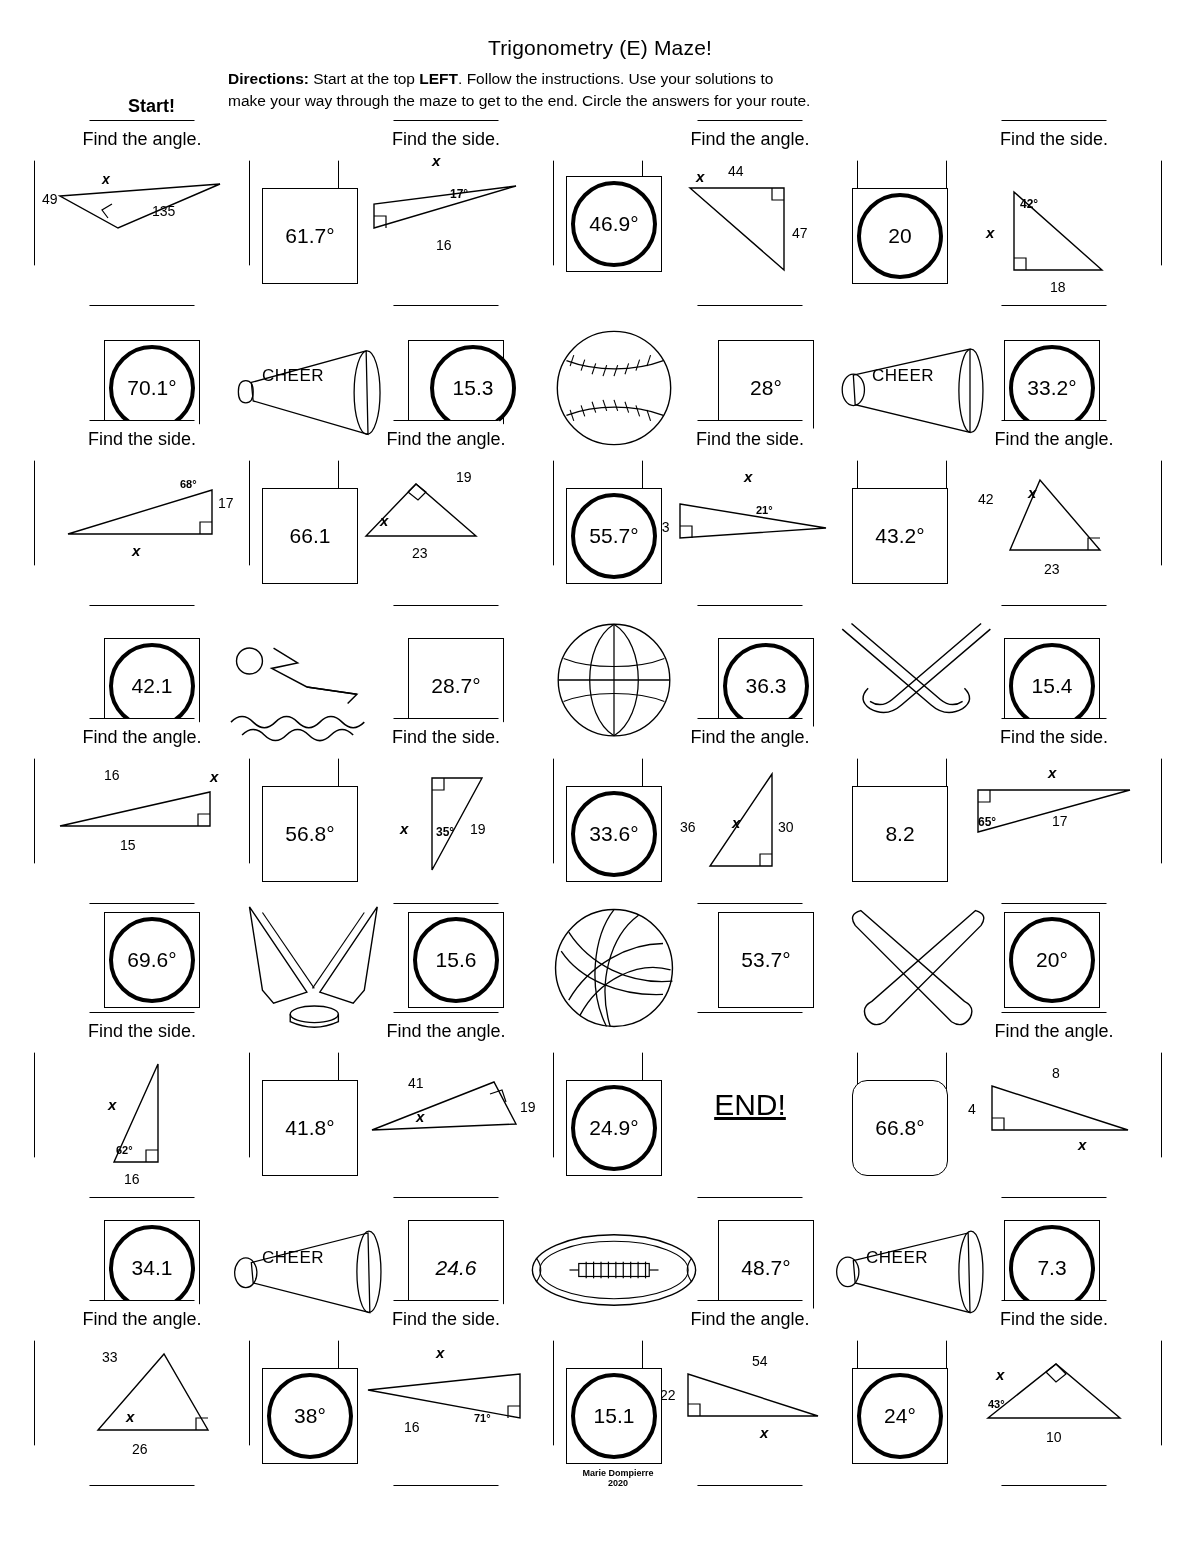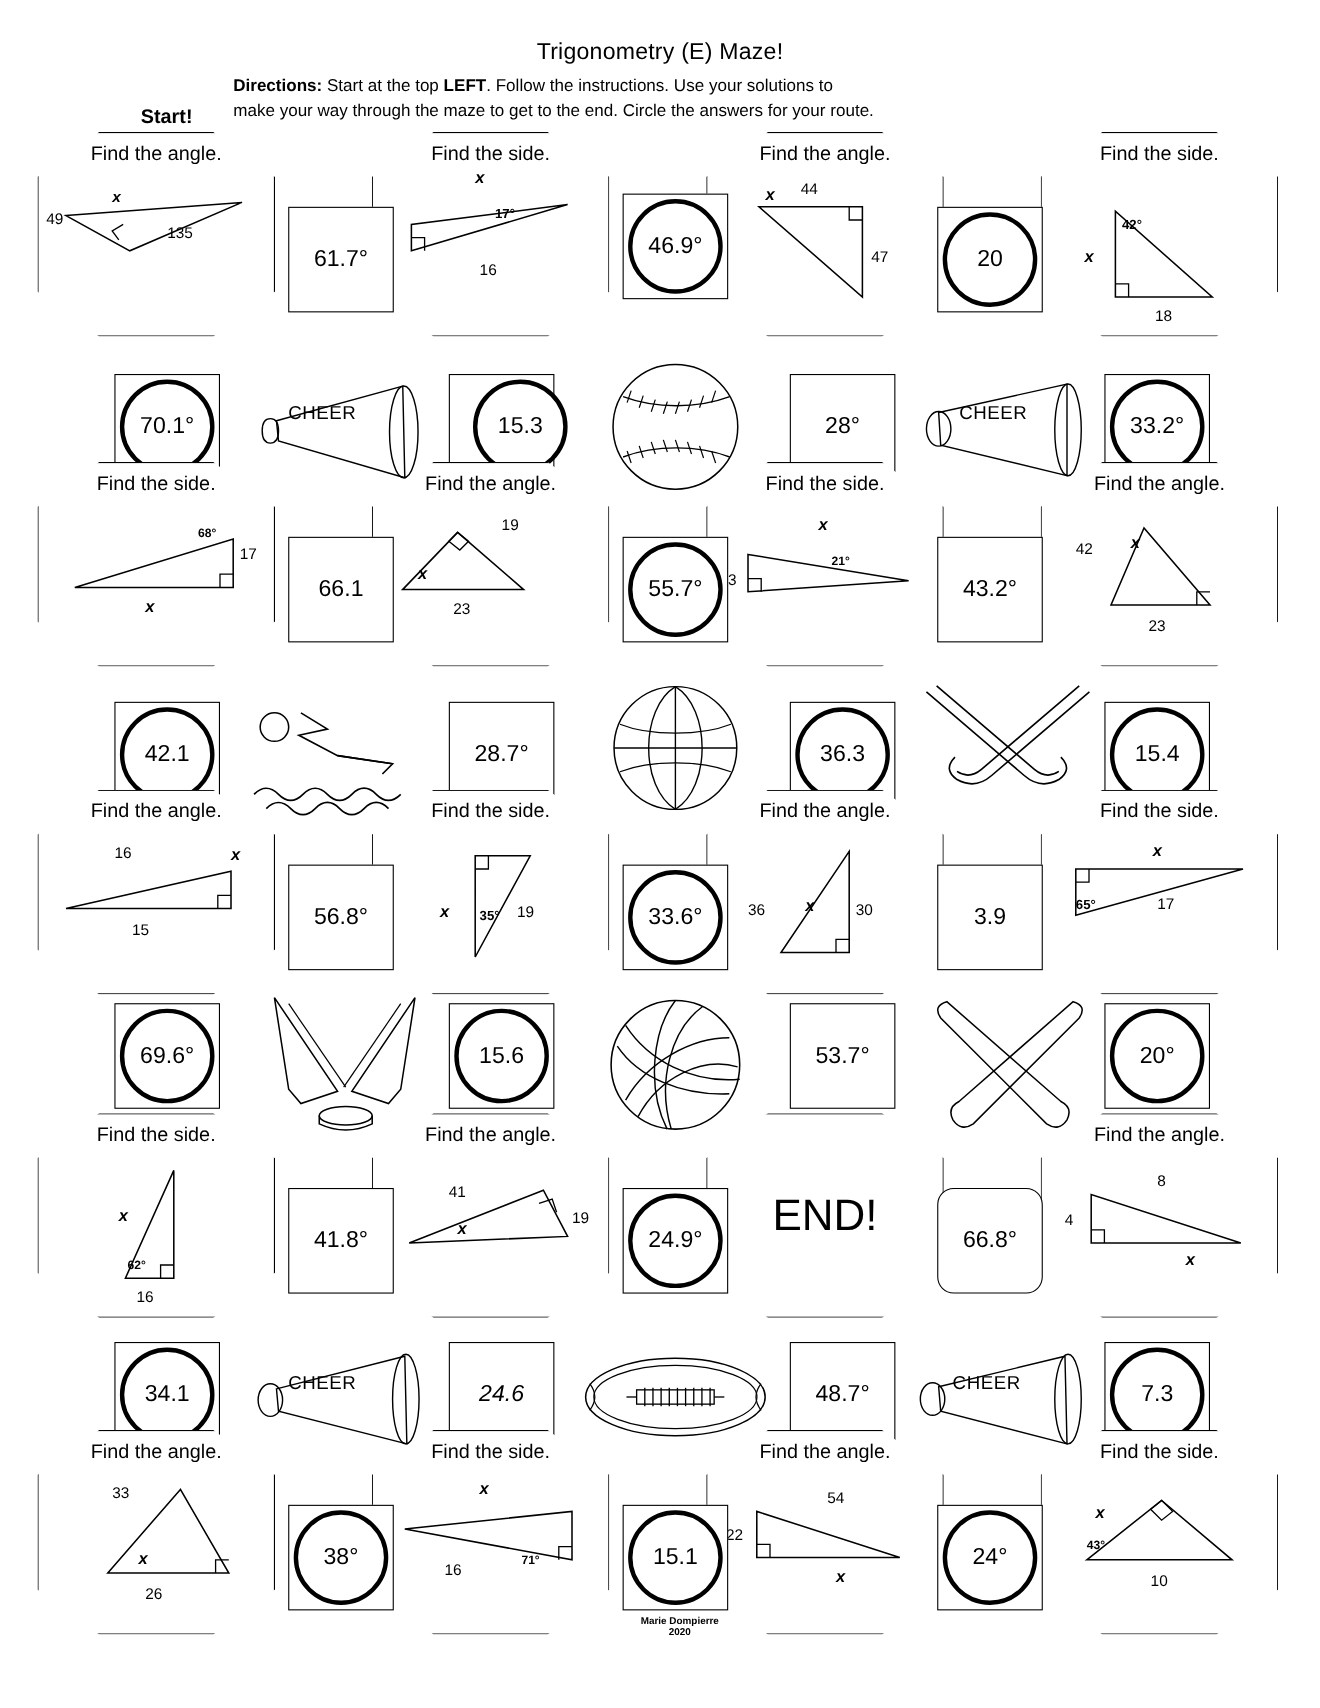--- a/index.html
+++ b/index.html
@@ -17,21 +17,21 @@
   
   #title {
     position: absolute;
     top: 36px; left: 0; width: 1200px;
     text-align: center;
     font-size: 21px;
     letter-spacing: 0.2px;
   }
   #directions {
     position: absolute;
-    top: 68px; left: 212px; width: 760px;
+    top: 68px; left: 228px; width: 760px;
     font-size: 15.5px;
     line-height: 1.45;
   }
   #directions b { font-weight: bold; }
   #start-label {
     position: absolute;
     top: 96px; left: 128px;
     font-size: 18px;
     font-weight: bold;
   }
@@ -439,21 +439,21 @@
 <div class="sq" style="left:262px; top:786px;">
   <span>56.8°</span>
 </div>
 
 <div class="circ" style="left:566px; top:786px;">
   <span class="ring"></span>
   <span class="val">33.6°</span>
 </div>
 
 <div class="sq" style="left:852px; top:786px;">
-  <span>3.9</span>
+  <span>8.2</span>
 </div>
 
 <div class="circ" style="left:104px; top:912px;">
   <span class="ring"></span>
   <span class="val">69.6°</span>
 </div>
 
 <div class="pic" style="left:210px; top:898px;">
   <svg viewBox="0 0 216 140" width="200" height="132">
     <path d="M34,4 L96,96 L60,108 L48,94 Z" fill="none" stroke="#000" stroke-width="1.5"></path>
@@ -521,21 +521,21 @@
       <polyline points="146,56 158,52 162,64" fill="none" stroke="#000" stroke-width="1.2"></polyline>
       <text x="64" y="50" font-size="14">41</text>
       <text x="176" y="74" font-size="14">19</text>
       <text x="72" y="84" font-size="15" font-weight="bold" font-style="italic">x</text>
     </svg>
   </div>
 </div>
 
 <div class="oct" style="left:642px; top:1012px;">
   <div class="octshape"></div>
-  <div style="position:absolute; inset:0; display:flex; align-items:center; justify-content:center; font-size:40px;">END!</div>
+  <div style="position:absolute; inset:0; display:flex; align-items:center; justify-content:center; font-size:30px;text-decoration:underline;">END!</div>
 </div>
 
 <div class="oct" style="left:946px; top:1012px;">
   <div class="octshape"></div>
   <div class="prompt">Find the angle.</div>
   <div class="fig">
     <svg viewBox="0 0 204 150" width="204" height="150">
       <polygon points="40,48 40,92 176,92" fill="none" stroke="#000" stroke-width="1.4"></polygon>
       <polyline points="40,80 52,80 52,92" fill="none" stroke="#000" stroke-width="1.2"></polyline>
       <text x="16" y="76" font-size="14">4</text>

